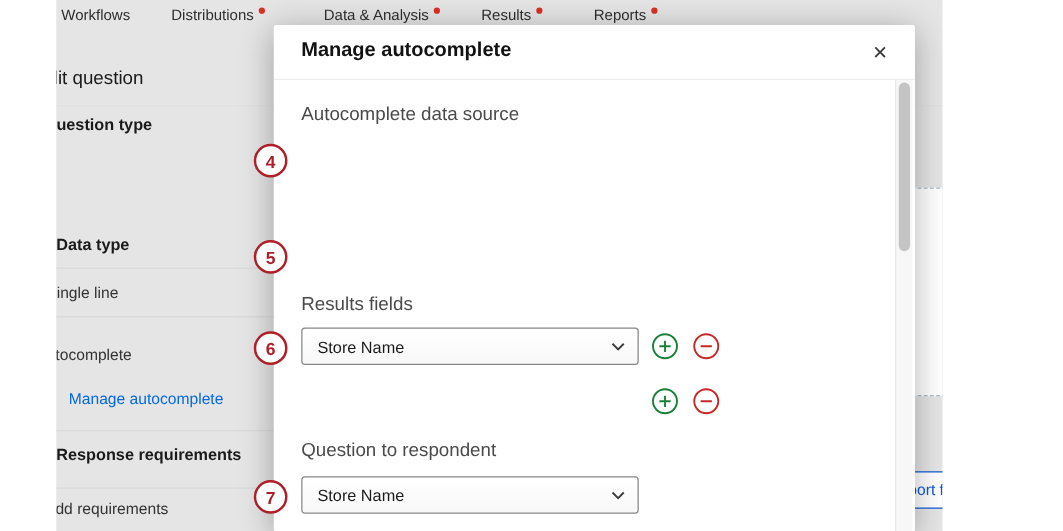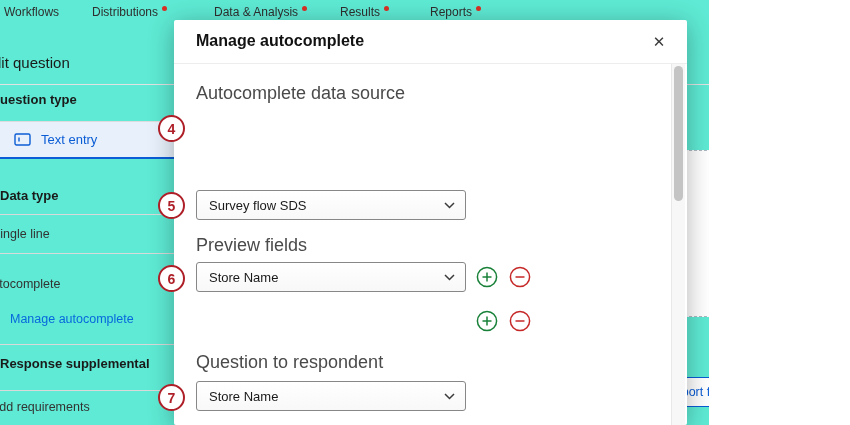--- a/index.html
+++ b/index.html
@@ -1,21 +1,21 @@
 <!DOCTYPE html>
 <html><head>
 <meta charset="utf-8">
 <style>
   * { margin:0; padding:0; box-sizing:border-box; }
   html,body { width:850px; height:425px; }
   body {
     font-family:"Liberation Sans", sans-serif;
     background:#fff; color:#1a1a1a; overflow:hidden; position:relative;
   }
-  .page { position:relative; width:709px; height:425px; background:#5eead4; overflow:hidden; }
+  .page { position:relative; width:709px; height:425px; background:#e5e5e5; overflow:hidden;margin-left:45px; }
 
   
   .nav-item { position:absolute; top:5px; font-size:12px; color:#2f2f2f; white-space:nowrap; cursor:pointer; }
   .nav-dot { display:inline-block; width:5px; height:5px; border-radius:50%; background:#d93025; margin-left:4px; vertical-align:top; margin-top:1px; }
 
   .page-divider { position:absolute; left:0; top:84px; width:850px; height:1px; background:#e2e2e2; z-index:1; }
 
   
   .left-panel { position:absolute; left:0; top:0; width:174px; height:425px; overflow:hidden; z-index:2; background:transparent; }
   .lp-title { position:absolute; left:-17px; top:54px; font-size:15px; color:#1a1a1a; white-space:nowrap; }
@@ -35,21 +35,21 @@
   .resize-handle { position:absolute; right:4px; bottom:4px; }
   .import-btn { position:absolute; left:655px; top:377px; width:127px; height:30px; background:#fff; border:1px solid #0b5cd5; border-radius:3px; color:#0b5cd5; font-size:12.5px; display:flex; align-items:center; justify-content:center; white-space:nowrap; cursor:pointer; z-index:2; }
   .add-btn { position:absolute; left:789px; top:377px; width:100px; height:30px; background:#0b5cd5; border:none; border-radius:3px; color:#fff; font-size:12.5px; display:flex; align-items:center; gap:9px; padding:0 13px; cursor:pointer; z-index:2; white-space:nowrap; }
   .add-btn .plus-glyph { font-size:16px; line-height:1; font-weight:bold; }
 
   
   .modal { position:absolute; left:174px; top:20px; width:513px; height:405px; background:#fff; border-radius:2px; box-shadow:0 4px 26px rgba(0,0,0,.3); z-index:50; }
   .modal-header { position:relative; height:44px; border-bottom:1px solid #ededed; }
   .modal-title { position:absolute; left:22px; top:12px; font-size:16px; font-weight:600; color:#121212; white-space:nowrap; }
   .modal-close { position:absolute; right:16px; top:10px; width:24px; height:24px; display:flex; align-items:center; justify-content:center; font-size:15px; color:#3b3b3b; cursor:pointer; }
-  .m-label { position:absolute; left:22px; font-size:18px; color:#4a4a4a; white-space:nowrap; }
+  .m-label { position:absolute; left:22px; font-size:15px; color:#4a4a4a; white-space:nowrap; }
   .m-select { position:absolute; left:22px; width:270px; height:30px; border:1px solid #878787; border-radius:3px; background:linear-gradient(#ffffff,#f8f8f8); display:flex; align-items:center; justify-content:space-between; padding:0 10px 0 12px; font-size:13px; color:#1a1a1a; cursor:pointer; }
   .m-select .sel-value { white-space:nowrap; }
   .circle-btn { position:absolute; width:22px; height:22px; border-radius:50%; display:flex; align-items:center; justify-content:center; cursor:pointer; background:#fff; }
 
   
   .m-scroll-track { position:absolute; left:497px; top:44px; width:14px; height:361px; background:#f7f7f7; border-left:1px solid #e8e8e8; cursor:pointer; }
   .m-scroll-thumb { position:absolute; left:2px; top:2px; width:9px; height:135px; background:#c4c4c4; border-radius:5px; cursor:grab; }
 
   
   .callout { position:absolute; width:27px; height:27px; border-radius:50%; background:#fff; border:2px solid #ae1f28; color:#ae1f28; display:flex; align-items:center; justify-content:center; font-size:14px; font-weight:bold; z-index:60; }
@@ -65,36 +65,29 @@
   <div class="nav-item" style="left:340px"><span>Results</span><span class="nav-dot"></span></div>
   <div class="nav-item" style="left:430px"><span>Reports</span><span class="nav-dot"></span></div>
 
   <div class="page-divider"></div>
 
   <div class="left-panel">
     <div class="lp-title">Edit question</div>
 
     <div class="lp-heading" style="left:-10px; top:92px">Question type</div>
 
-    <div class="selected-row">
-      <svg width="17" height="15" viewBox="0 0 17 15">
-        <rect x="1" y="2" width="15" height="11" rx="1.5" fill="none" stroke="#0b5cd5" stroke-width="1.4"></rect>
-        <line x1="5" y1="5.5" x2="5" y2="9.5" stroke="#0b5cd5" stroke-width="1.4"></line>
-      </svg>
-      <span class="row-label">Text entry</span>
-    </div>
 
     <div class="lp-heading" style="left:0; top:188px">Data type</div>
     <div class="lp-sep" style="top:214px"></div>
     <div class="lp-item" style="left:-8px; top:227px">Single line</div>
     <div class="lp-sep" style="top:253px"></div>
     <div class="lp-item" style="left:-16px; top:277px">Autocomplete</div>
     <div class="lp-link">Manage autocomplete</div>
     <div class="lp-sep" style="top:344px"></div>
-    <div class="lp-heading" style="left:0; top:356px">Response supplemental</div>
+    <div class="lp-heading" style="left:0; top:356px">Response requirements</div>
     <div class="lp-sep" style="top:390px"></div>
     <div class="lp-item" style="left:-9px; top:400px">Add requirements</div>
   </div>
 
   <div class="icon-btn">
     <svg width="15" height="15" viewBox="0 0 15 15">
       <circle cx="6.3" cy="6.3" r="4.4" fill="none" stroke="#3b3b3b" stroke-width="1.5"></circle>
       <line x1="9.7" y1="9.7" x2="13.3" y2="13.3" stroke="#3b3b3b" stroke-width="1.5"></line>
     </svg>
   </div>
@@ -130,28 +123,22 @@
   </div>
 
   <div class="modal">
     <div class="modal-header">
       <div class="modal-title">Manage autocomplete</div>
       <div class="modal-close">✕</div>
     </div>
 
     <div class="m-label" style="top:63px">Autocomplete data source</div>
 
-    <div class="m-select" style="top:170px">
-      <span class="sel-value">Survey flow SDS</span>
-      <svg width="11" height="7" viewBox="0 0 11 7">
-          <polyline points="1,1 5.5,5.5 10,1" fill="none" stroke="#3b3b3b" stroke-width="1.5"></polyline>
-        </svg>
-    </div>
 
-    <div class="m-label" style="top:215px">Preview fields</div>
+    <div class="m-label" style="top:215px">Results fields</div>
     <div class="m-select" style="top:242px">
       <span class="sel-value">Store Name</span>
       <svg width="11" height="7" viewBox="0 0 11 7">
           <polyline points="1,1 5.5,5.5 10,1" fill="none" stroke="#3b3b3b" stroke-width="1.5"></polyline>
         </svg>
     </div>
     <div class="circle-btn" style="left:302px; top:246px">
       <svg width="22" height="22" viewBox="0 0 22 22">
         <circle cx="11" cy="11" r="9.6" fill="none" stroke="#188038" stroke-width="1.5"></circle>
         <line x1="6.5" y1="11" x2="15.5" y2="11" stroke="#188038" stroke-width="1.5"></line>

